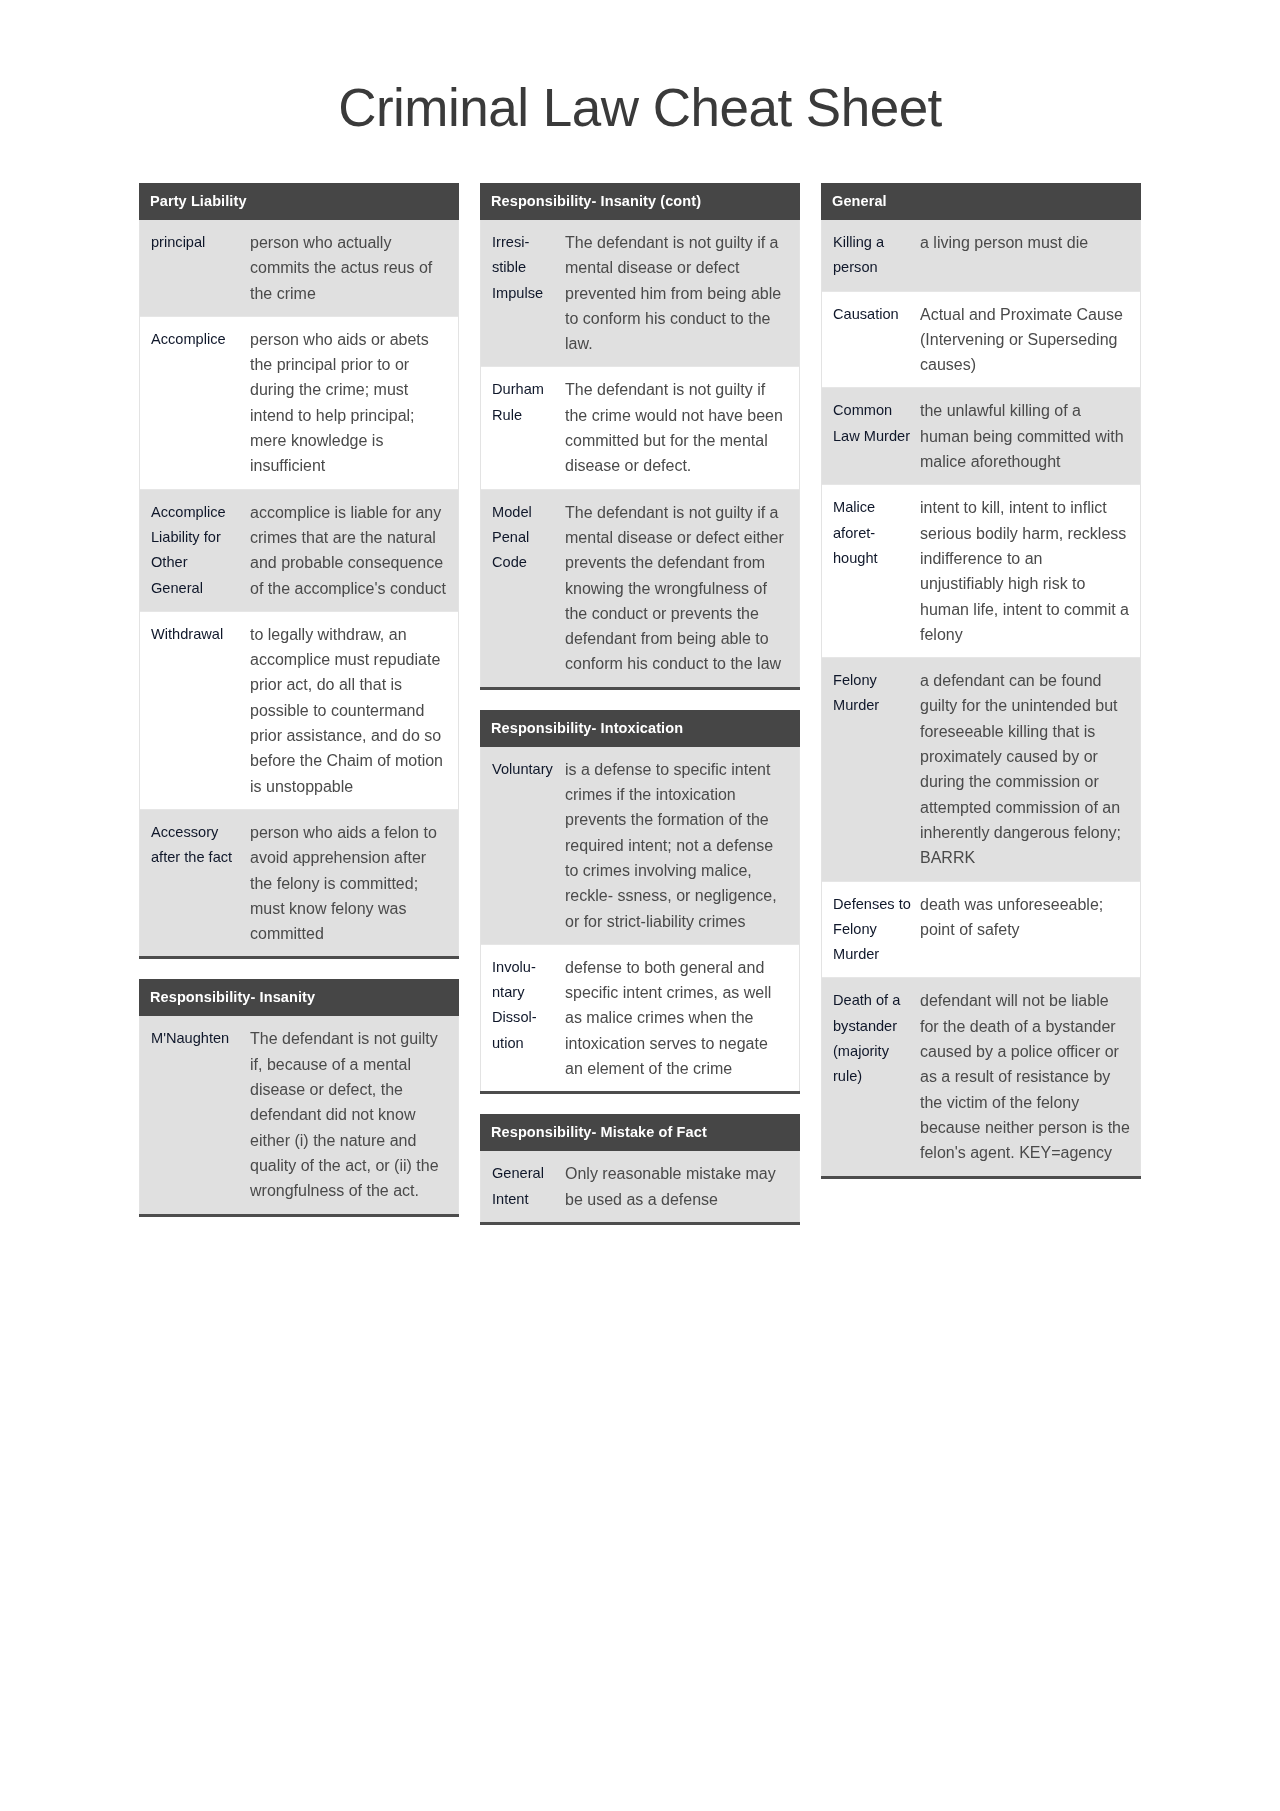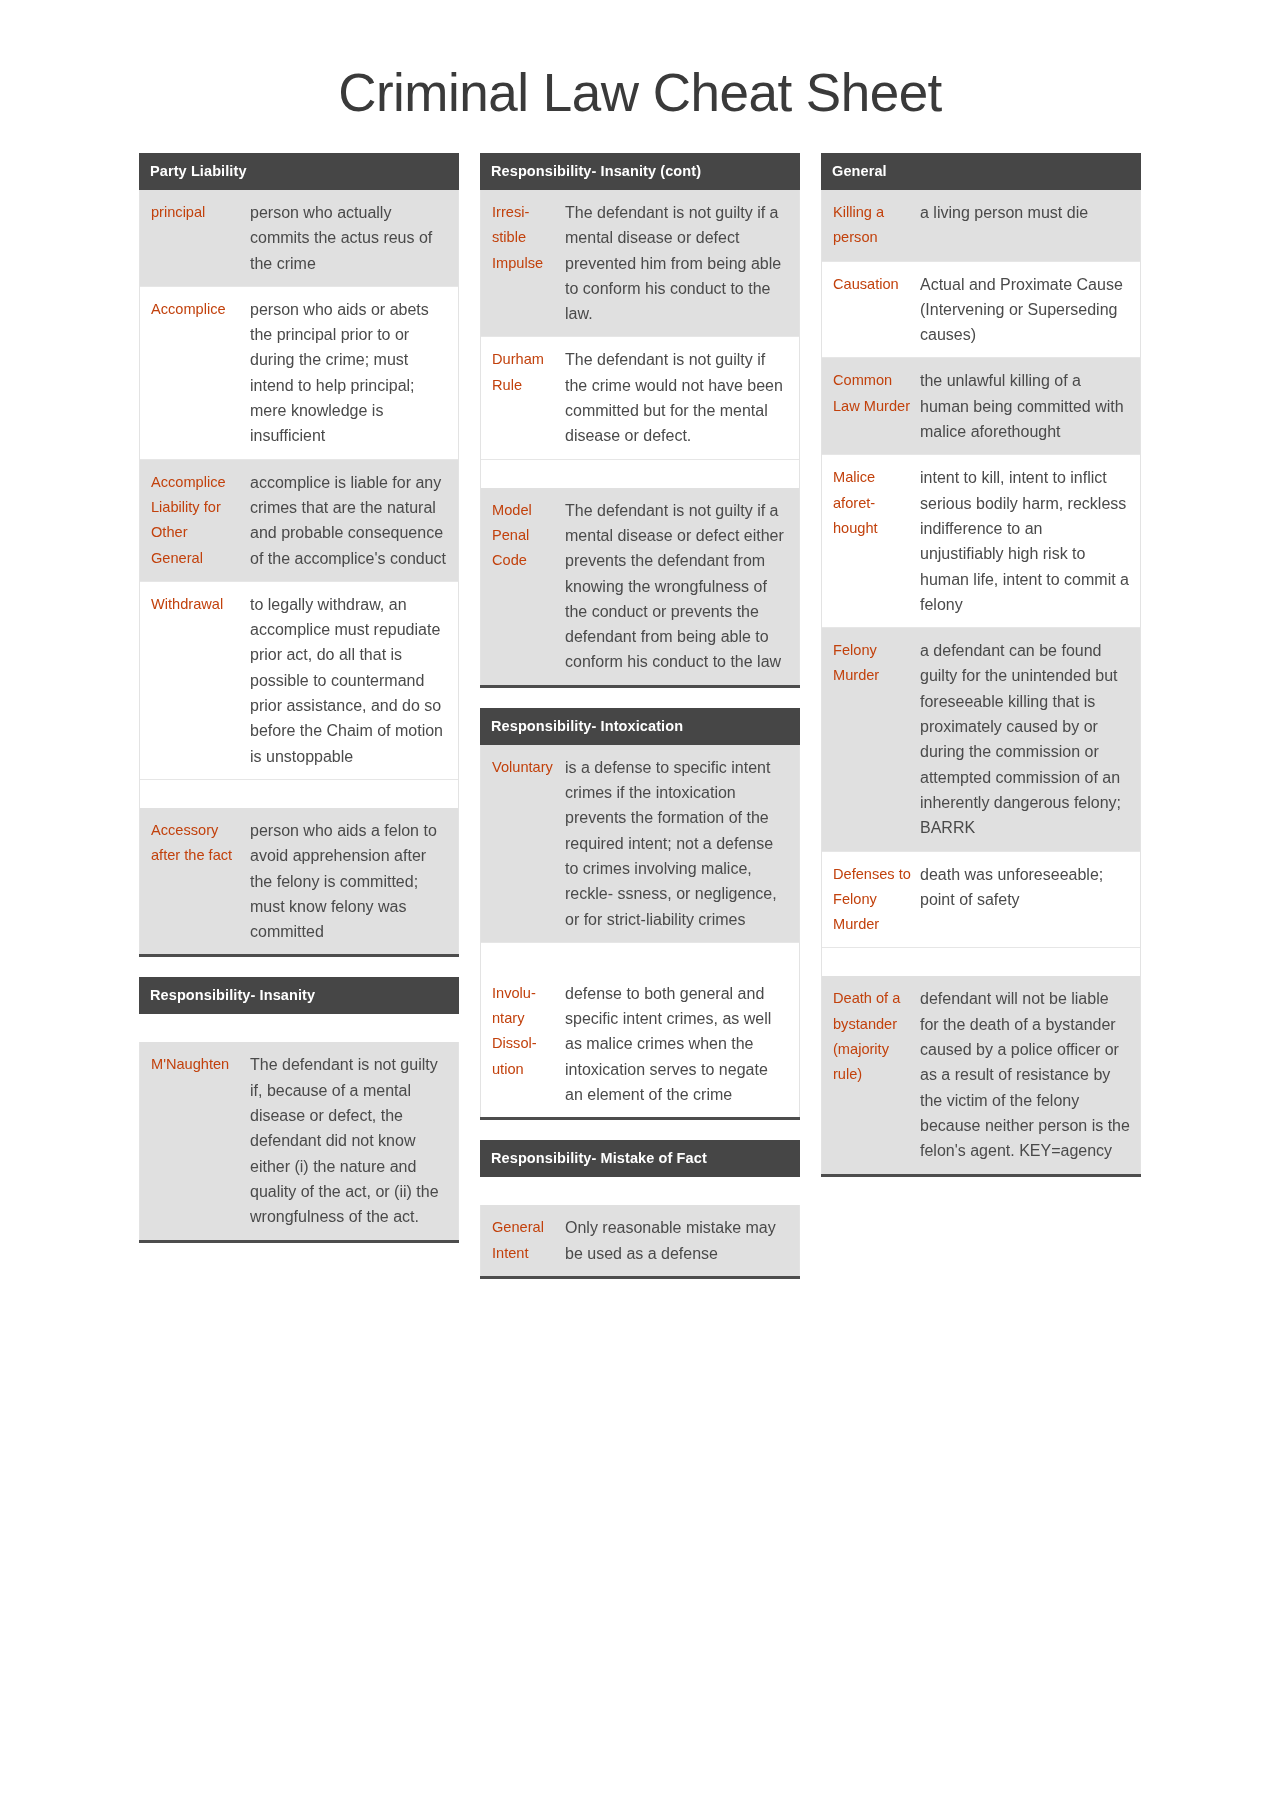--- a/index.html
+++ b/index.html
@@ -22,21 +22,21 @@
     padding: 0 0 40px 0;
     position: relative;
     background: #ffffff;
   }
   .page-title {
     text-align: center;
     font-size: 53px;
     font-weight: 400;
     color: #3a3a3a;
     letter-spacing: -0.5px;
-    margin: 0;
+    margin: 15px;
     padding: 62px 0 30px 0;
     font-family: "Liberation Sans", sans-serif;
   }
   .columns {
     display: flex;
     flex-direction: row;
     align-items: flex-start;
     justify-content: center;
     padding: 0 50px;
     gap: 21px;
@@ -69,31 +69,31 @@
     border-right: 1px solid #e3e3e3;
     box-sizing: border-box;
   }
   .row {
     display: flex;
     flex-direction: row;
     align-items: flex-start;
     box-sizing: border-box;
     border-bottom: 1px solid #e6e6e6;
   }
-  .row:last-child { border-bottom: none; margin-top: 28px; }
+  .row:last-child { border-bottom: none; }
   .row.shaded { background: #e0e0e0; }
   .row.plain { background: #ffffff; }
   .cell-term {
     width: 108px;
     flex: 0 0 108px;
     padding: 10px 6px 10px 11px;
     box-sizing: border-box;
     font-size: 14.6px;
     line-height: 25.3px;
-    color: #c2410c;
+    color: #0f172a;
   }
   .cell-def {
     flex: 1 1 auto;
     padding: 10px 10px 10px 2px;
     box-sizing: border-box;
     font-size: 16px;
     line-height: 25.3px;
     color: #4a4a4a;
   }
   .col2 .cell-term { width: 82px; flex: 0 0 82px; }

